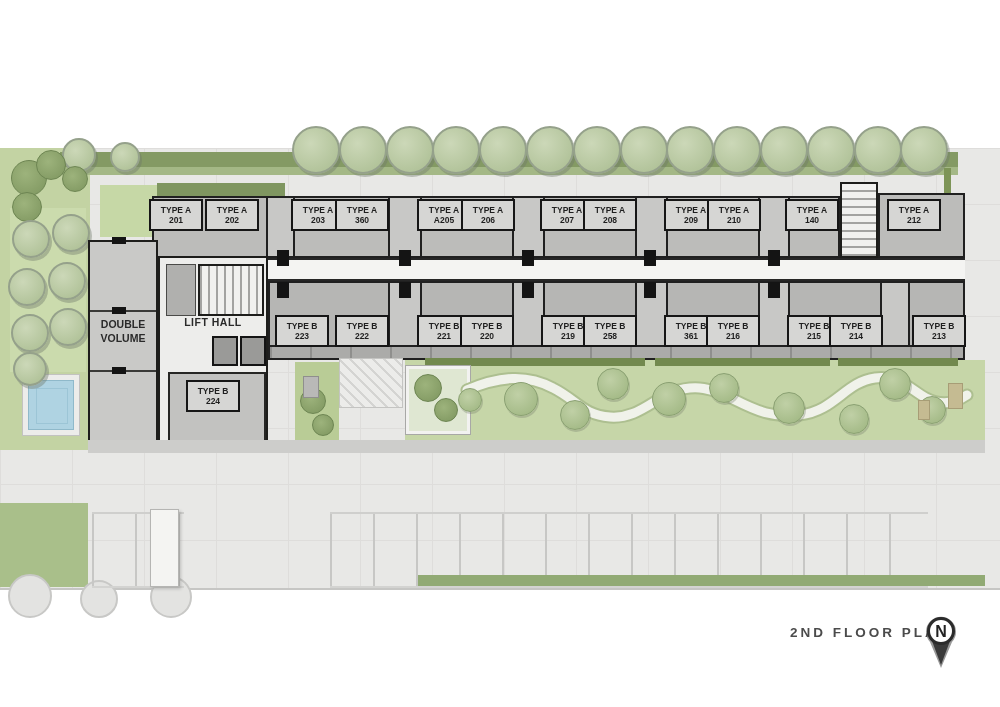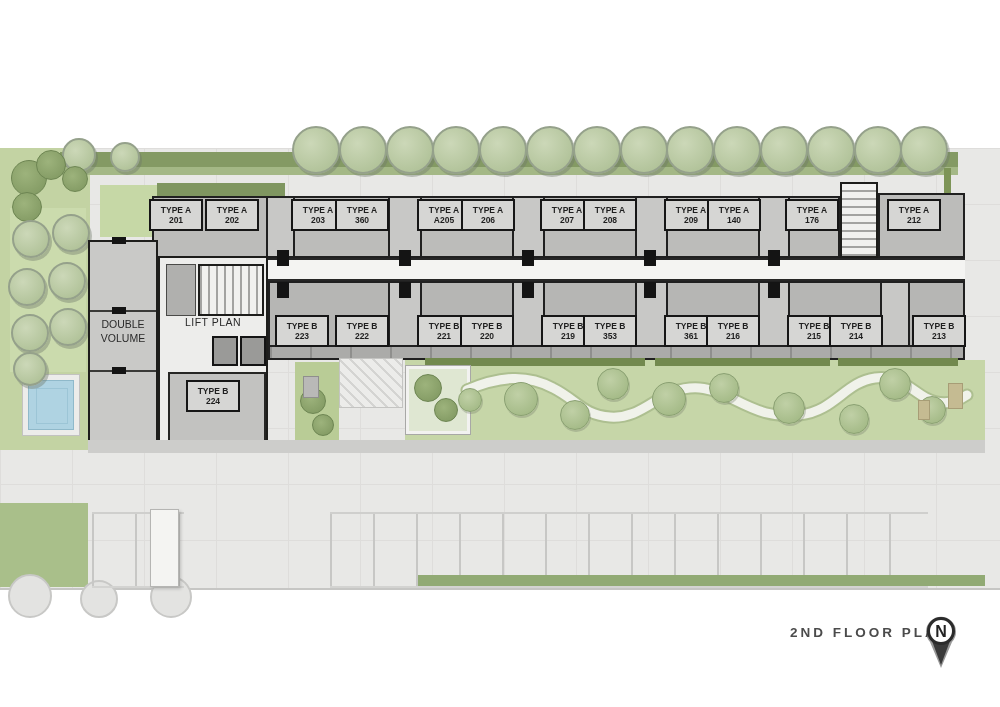--- a/index.html
+++ b/index.html
@@ -32,21 +32,21 @@
   .corridor{background:#f4f4f2;border-top:2px solid #262626;border-bottom:2px solid #262626;box-sizing:border-box;}
   .stair{background:#f1f1ef;border:2px solid #1d1d1b;box-sizing:border-box;
     background-image:repeating-linear-gradient(0deg,#a3a3a1 0 2px,transparent 2px 8px);}
   .stairV{background:#f1f1ef;border:2px solid #1d1d1b;box-sizing:border-box;
     background-image:repeating-linear-gradient(90deg,#a3a3a1 0 2px,transparent 2px 8px);}
 
   .unit-label{position:absolute;width:54px;height:32px;background:#d6d6d4;border:2px solid #161616;
     display:flex;flex-direction:column;align-items:center;justify-content:center;line-height:1.2;
     font-size:8.5px;font-weight:bold;color:#1f1f1f;text-align:center;box-sizing:border-box;}
 
-  .bigname{font-weight:normal;color:#2a2a2a;text-align:center;}
+  .bigname{font-weight:bold;color:#2a2a2a;text-align:center;}
 
   
   .stalls{background-image:repeating-linear-gradient(90deg,#c7c7c5 0 2px,transparent 2px 43px);
     border-top:2px solid #cfcfcd;border-bottom:2px solid #d3d3d1;}
 
   .footer-title{font-size:13.5px;font-weight:bold;letter-spacing:3px;color:#4b4b4b;}
 
   .hatch{background-color:#ececea;border:1px solid #c4c4c2;box-sizing:border-box;
     background-image:repeating-linear-gradient(45deg,#d4d4d2 0 2px,transparent 2px 8px);}
 </style>
@@ -151,21 +151,21 @@
     <div class="abs shaft" style="left:112px;top:307px;width:14px;height:7px;"></div>
     <div class="abs shaft" style="left:112px;top:367px;width:14px;height:7px;"></div>
     <div class="abs bigname" style="left:88px;top:318px;width:70px;font-size:10.5px;line-height:1.3;">
       <span>DOUBLE</span><br>
       <span>VOLUME</span>
     </div>
 
     <div class="abs" style="left:158px;top:256px;width:110px;height:189px;background:#ededeb;border:2px solid #1d1d1b;box-sizing:border-box;"></div>
     <div class="abs" style="left:166px;top:264px;width:30px;height:52px;background:#b0b0ae;border:1px solid #4a4a48;box-sizing:border-box;"></div>
     <div class="abs stairV" style="left:198px;top:264px;width:66px;height:52px;"></div>
-    <div class="abs bigname" style="left:158px;top:316px;width:110px;font-size:10.5px;letter-spacing:.5px;">LIFT PLAN</div>
+    <div class="abs bigname" style="left:158px;top:316px;width:110px;font-size:10.5px;letter-spacing:.5px;">LIFT HALL</div>
     <div class="abs" style="left:212px;top:336px;width:26px;height:30px;background:#9a9a98;border:2px solid #141414;box-sizing:border-box;"></div>
     <div class="abs" style="left:240px;top:336px;width:26px;height:30px;background:#9a9a98;border:2px solid #141414;box-sizing:border-box;"></div>
     <div class="abs" style="left:168px;top:372px;width:98px;height:71px;background:#c2c2c0;border:2px solid #262624;box-sizing:border-box;"></div>
   </div>
 
   <div class="abs green" style="left:295px;top:362px;width:44px;height:84px;background:#b9cc96;"></div>
   <div class="abs shrub" style="left:300px;top:388px;width:24px;height:24px;"></div>
   <div class="abs shrub" style="left:312px;top:414px;width:20px;height:20px;"></div>
   <div class="abs" style="left:303px;top:376px;width:14px;height:20px;background:#b9b9b7;border:1px solid #8f8f8d;"></div>
   <div class="abs hatch" style="left:339px;top:358px;width:64px;height:50px;"></div>
@@ -246,26 +246,26 @@
     <div class="unit-label" style="left: 583px; top: 199px;">
       <span>TYPE A</span>
       <span>208</span>
     </div>
     <div class="unit-label" style="left: 664px; top: 199px;">
       <span>TYPE A</span>
       <span>209</span>
     </div>
     <div class="unit-label" style="left: 707px; top: 199px;">
       <span>TYPE A</span>
+      <span>210</span>
+    </div>
+    <div class="unit-label" style="left: 785px; top: 199px;">
+      <span>TYPE A</span>
       <span>140</span>
     </div>
-    <div class="unit-label" style="left: 785px; top: 199px;">
-      <span>TYPE A</span>
-      <span>176</span>
-    </div>
     <div class="unit-label" style="left: 887px; top: 199px;">
       <span>TYPE A</span>
       <span>212</span>
     </div>
     <div class="unit-label" style="left: 275px; top: 315px;">
       <span>TYPE B</span>
       <span>223</span>
     </div>
     <div class="unit-label" style="left: 335px; top: 315px;">
       <span>TYPE B</span>
@@ -278,21 +278,21 @@
     <div class="unit-label" style="left: 460px; top: 315px;">
       <span>TYPE B</span>
       <span>220</span>
     </div>
     <div class="unit-label" style="left: 541px; top: 315px;">
       <span>TYPE B</span>
       <span>219</span>
     </div>
     <div class="unit-label" style="left: 583px; top: 315px;">
       <span>TYPE B</span>
-      <span>353</span>
+      <span>258</span>
     </div>
     <div class="unit-label" style="left: 664px; top: 315px;">
       <span>TYPE B</span>
       <span>361</span>
     </div>
     <div class="unit-label" style="left: 706px; top: 315px;">
       <span>TYPE B</span>
       <span>216</span>
     </div>
     <div class="unit-label" style="left: 787px; top: 315px;">

